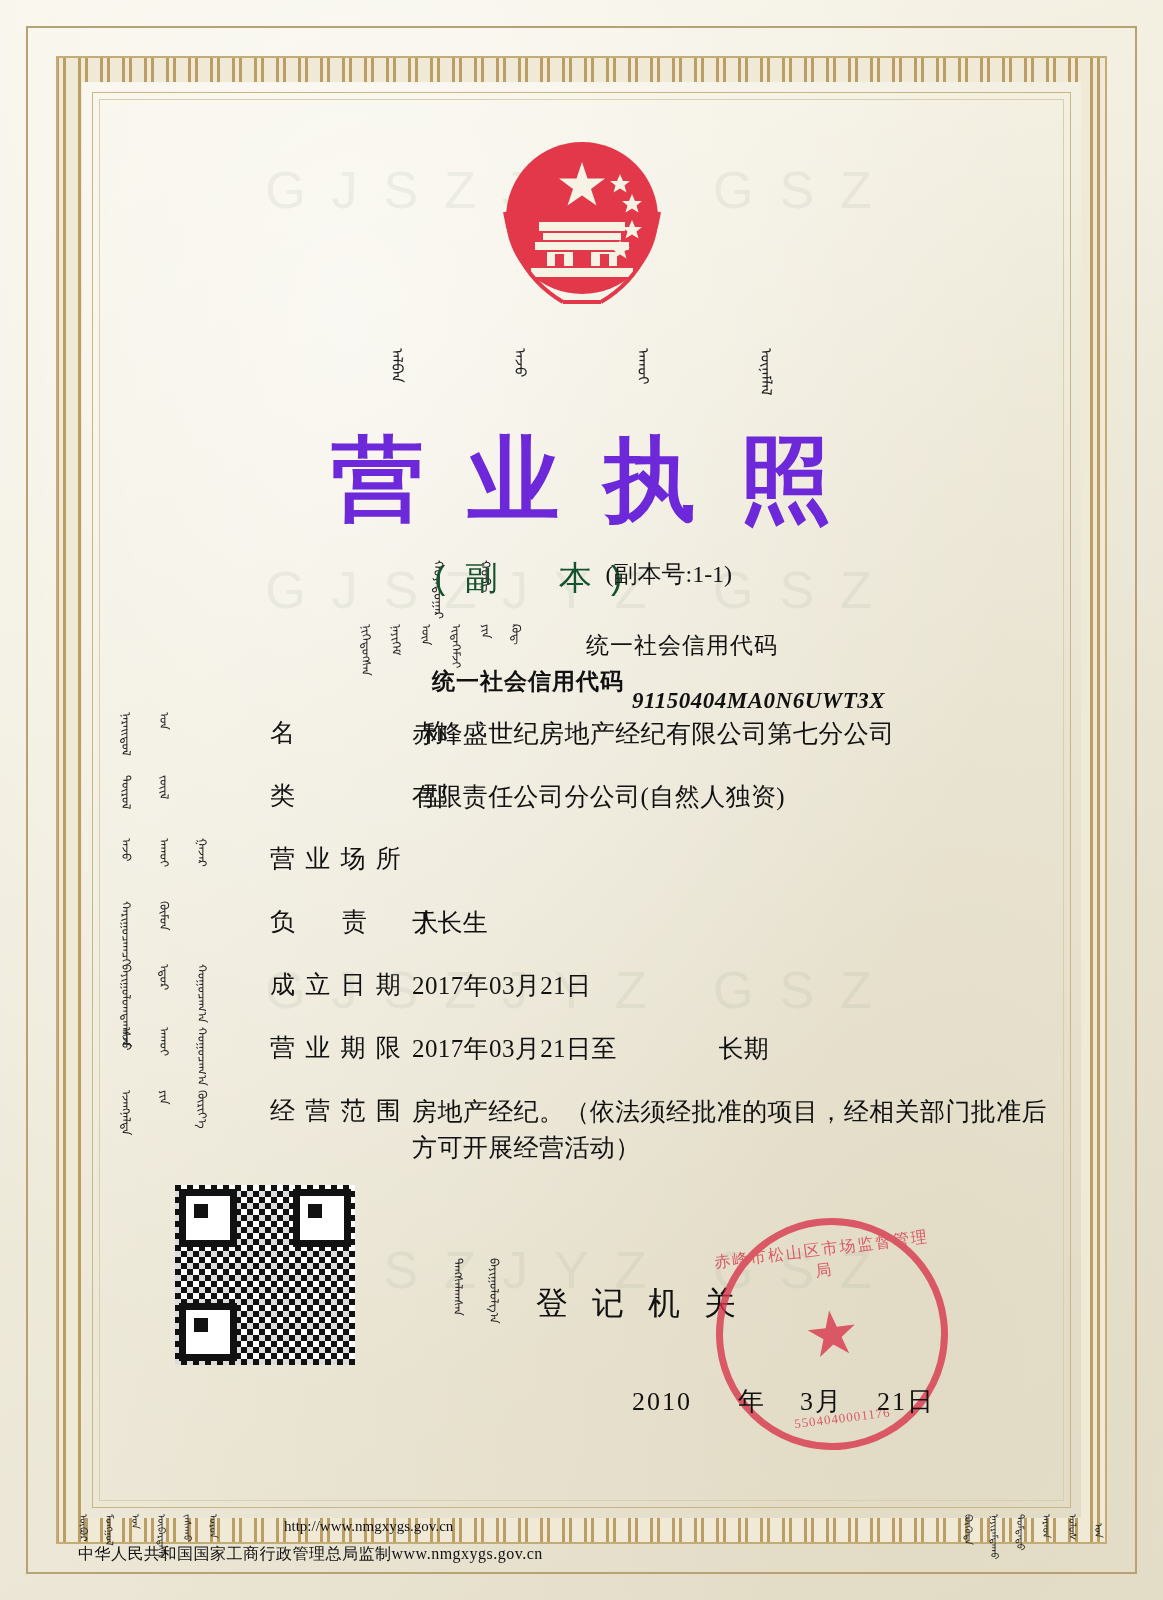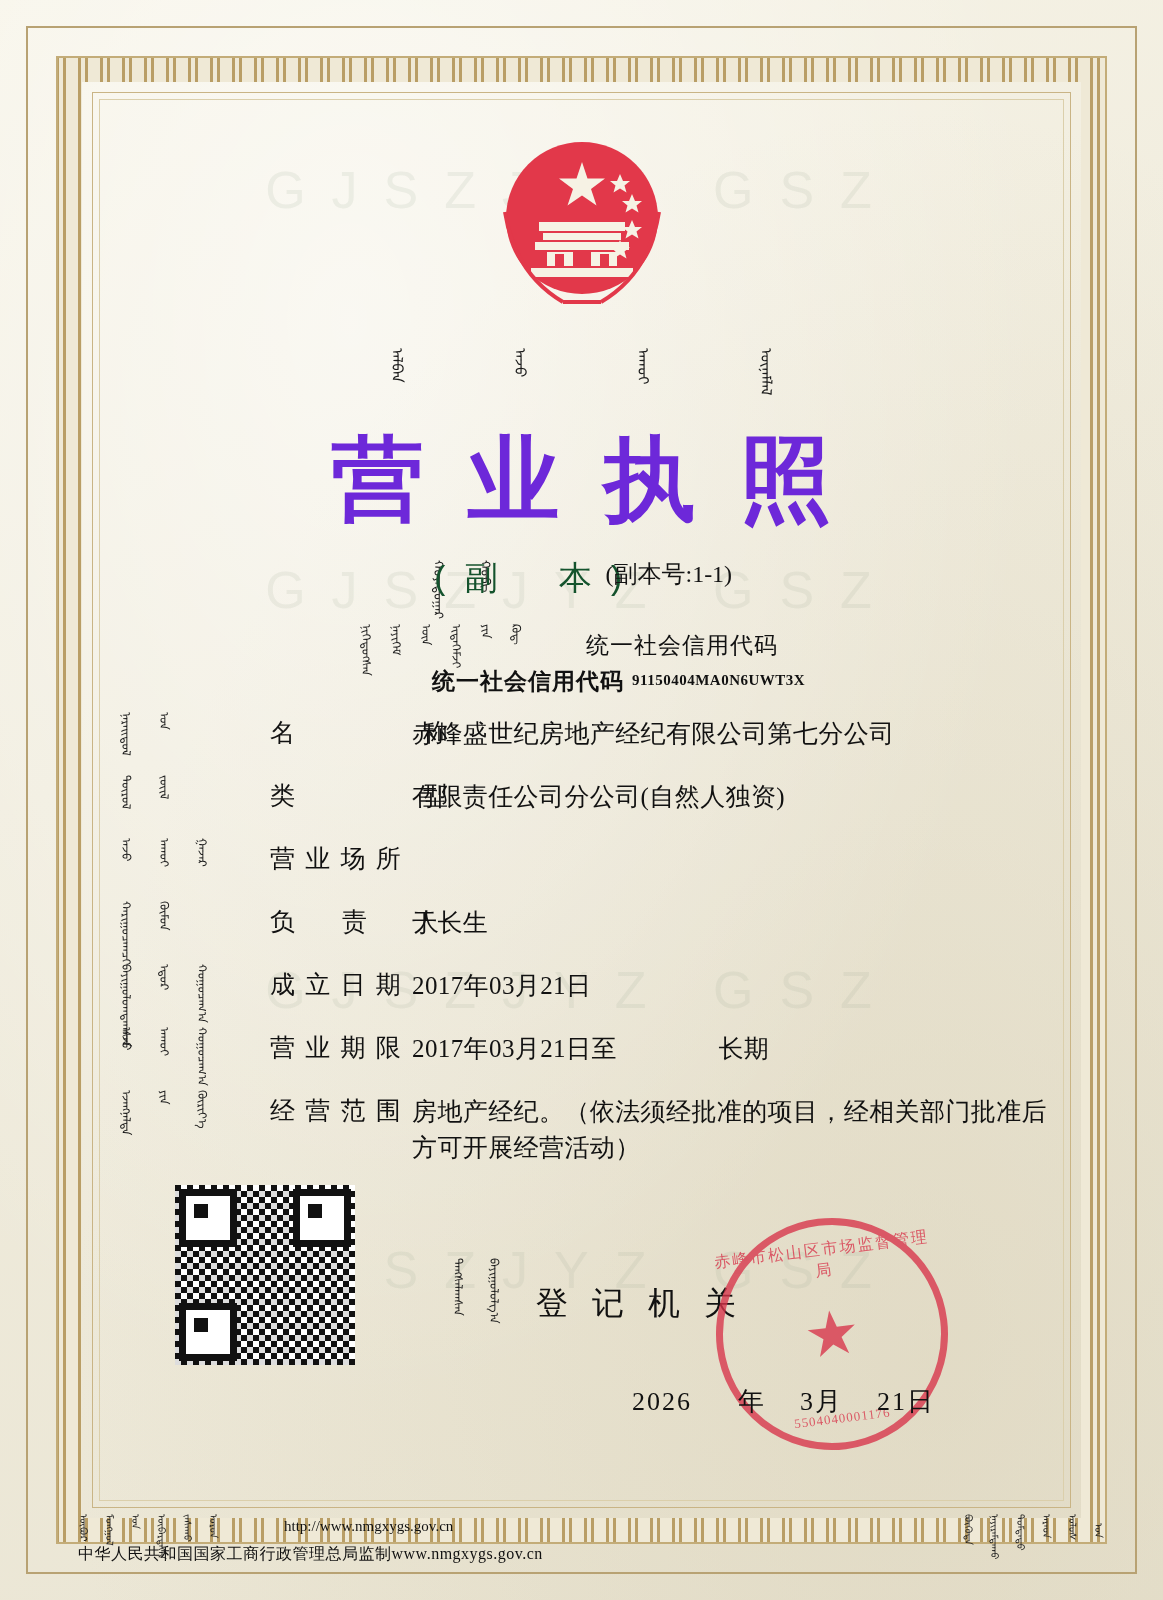--- a/index.html
+++ b/index.html
@@ -172,26 +172,27 @@
   .code-label-cn2 {
     position: absolute;
     top: 666px;
     left: 432px;
     font-size: 23px;
     font-weight: bold;
     letter-spacing: 1px;
   }
   .code-value {
     position: absolute;
-    top: 672px;
+    top: 688px;
     left: 632px;
     font-family: "Liberation Serif", serif;
-    font-size: 15px;
+    font-size: 23px;
     font-weight: bold;
     letter-spacing: 0.5px;
+    font-style: italic;
   }
 
   
   .field {
     position: absolute;
     left: 120px;
     right: 110px;
     height: 40px;
   }
   .field .mong-col {
@@ -529,21 +530,21 @@
 
   <div class="seal">
     <div class="seal-text-top">赤峰市松山区市场监督管理局</div>
     <div class="seal-text-bottom">5504040001176</div>
     <div class="star">
         <span>★</span>
       </div>
   </div>
 
   <div class="issue-date">
-    <span>2026</span><span class="gap"></span><span>年</span><span class="gap-s"></span><span>3</span><span>月</span><span class="gap-s"></span><span>21</span><span>日</span>
+    <span>2010</span><span class="gap"></span><span>年</span><span class="gap-s"></span><span>3</span><span>月</span><span class="gap-s"></span><span>21</span><span>日</span>
   </div>
 
   <div class="footer">
     <div class="f-left">
       <div class="mong-row">
         <span class="mong">ᠥᠪᠥᠷ</span>
         <span class="mong">ᠮᠣᠩᠭᠣᠯ</span>
         <span class="mong">ᠤᠨ</span>
         <span class="mong">ᠥᠪᠡᠷᠲᠡᠭᠡᠨ</span>
         <span class="mong">ᠵᠠᠰᠠᠬᠤ</span>

